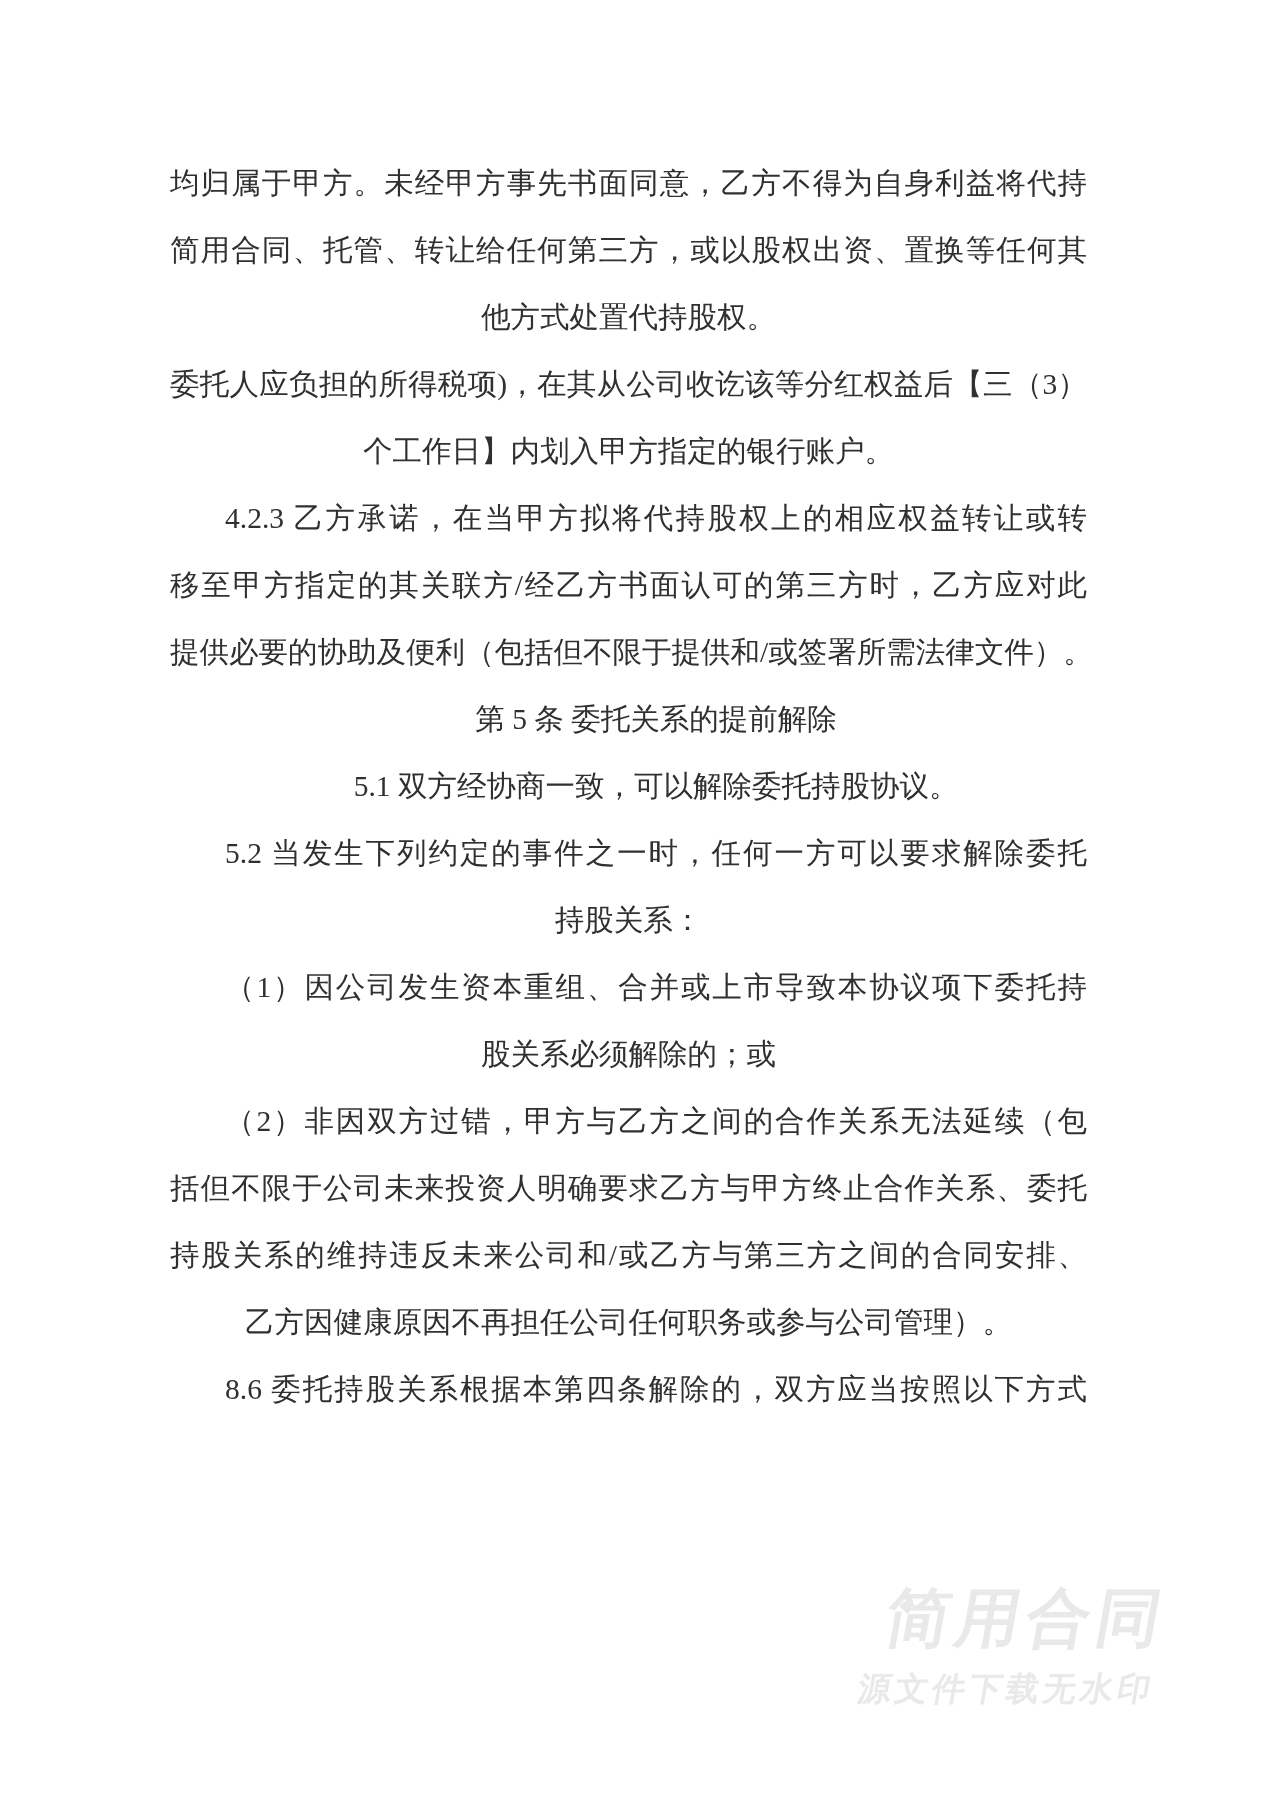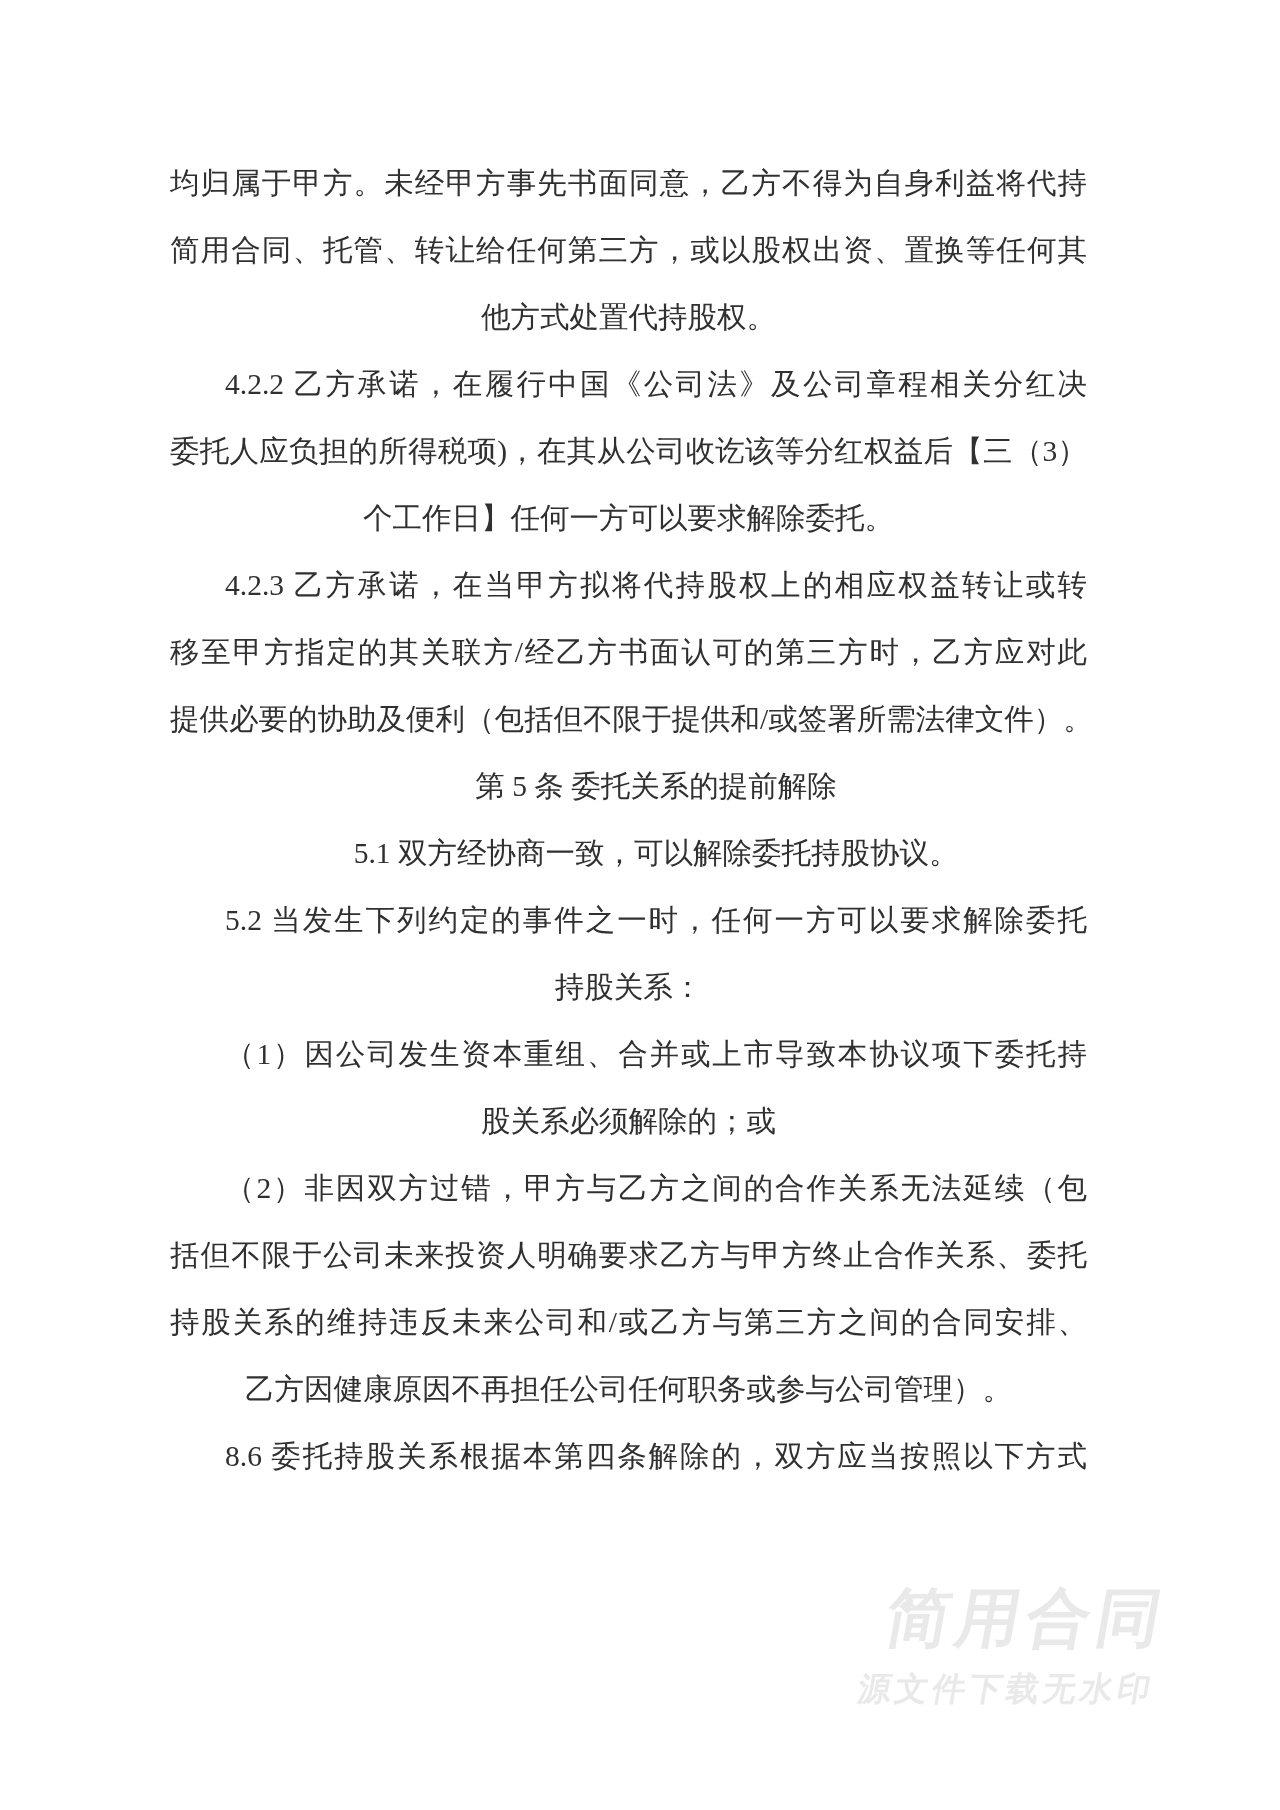--- a/index.html
+++ b/index.html
@@ -61,23 +61,22 @@
 </style>
 </head>
 <body>
 
 <div class="page">
 
   <div class="text-block">
     <div class="line full">均归属于甲方。未经甲方事先书面同意，乙方不得为自身利益将代持</div>
     <div class="line full">简用合同、托管、转让给任何第三方，或以股权出资、置换等任何其</div>
     <div class="line">他方式处置代持股权。</div>
-    <div class="line full indent">4.2.2 乙方承诺，在履行中国《公司法》及公司章程相关分红决</div>
     <div class="line full">委托人应负担的所得税项)，在其从公司收讫该等分红权益后【三（3）</div>
-    <div class="line">个工作日】任何一方可以要求解除委托。</div>
+    <div class="line">个工作日】内划入甲方指定的银行账户。</div>
     <div class="line full indent">4.2.3 乙方承诺，在当甲方拟将代持股权上的相应权益转让或转</div>
     <div class="line full">移至甲方指定的其关联方/经乙方书面认可的第三方时，乙方应对此</div>
     <div class="line">提供必要的协助及便利（包括但不限于提供和/或签署所需法律文件）。</div>
     <div class="line indent">第 5 条 委托关系的提前解除</div>
     <div class="line indent">5.1 双方经协商一致，可以解除委托持股协议。</div>
     <div class="line full indent">5.2 当发生下列约定的事件之一时，任何一方可以要求解除委托</div>
     <div class="line">持股关系：</div>
     <div class="line full indent">（1）因公司发生资本重组、合并或上市导致本协议项下委托持</div>
     <div class="line">股关系必须解除的；或</div>
     <div class="line full indent">（2）非因双方过错，甲方与乙方之间的合作关系无法延续（包</div>

